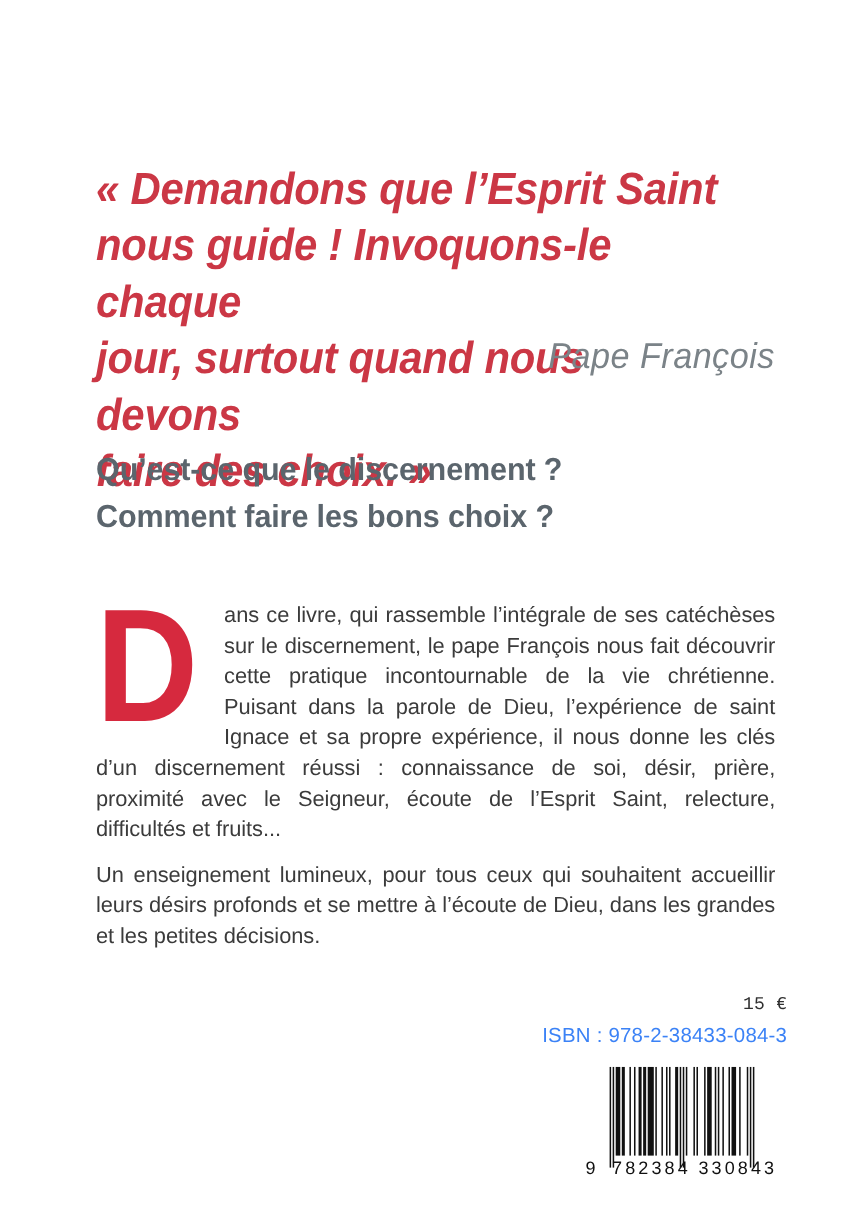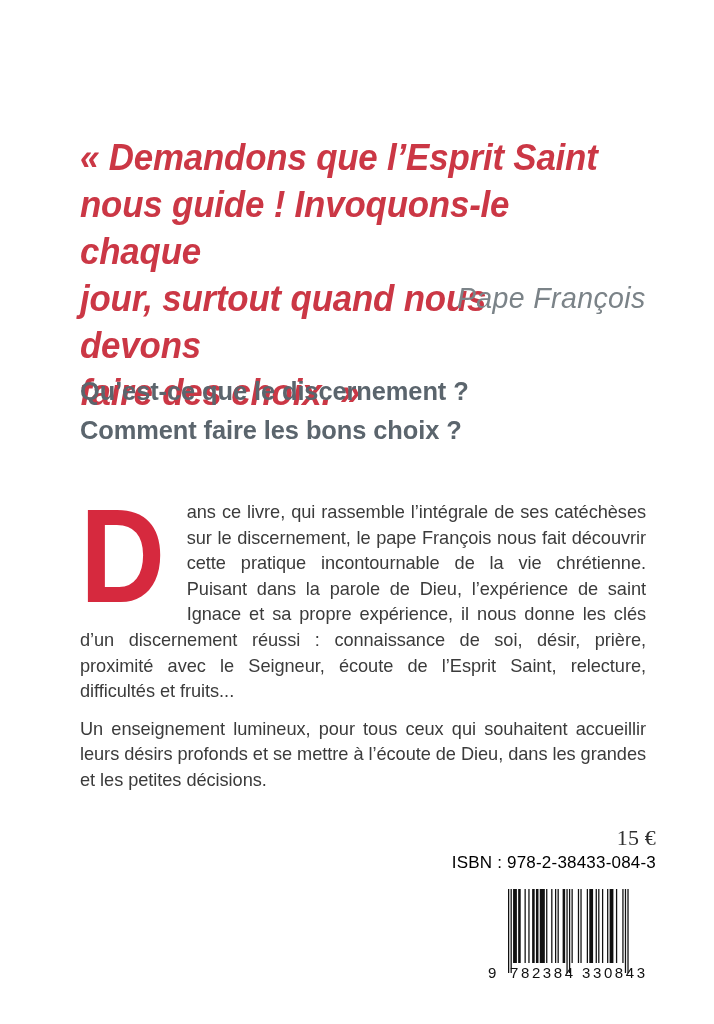--- a/index.html
+++ b/index.html
@@ -118,31 +118,31 @@
   }
 
   
   .price-isbn {
     position: absolute;
     right: 58px;
     top: 826px;
     text-align: right;
   }
   .price {
-    font-family: Liberation Serif, serif;
-    font-size: 22px;
+    font-family: Liberation Mono, monospace;
+    font-size: 15px;
     line-height: 24px;
     color: #303030;
     letter-spacing: 0.2px;
   }
   .isbn {
     font-family: "Liberation Sans", sans-serif;
     font-size: 17px;
     line-height: 26px;
-    color: #000000;
+    color: #3b82f6;
     letter-spacing: 0.2px;
     white-space: nowrap;
   }
 
   
   .barcode-wrap {
     position: absolute;
     left: 484px;
     top: 889px;
     width: 176px;

